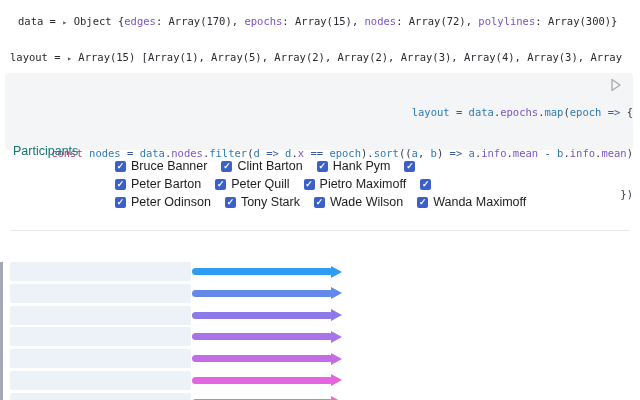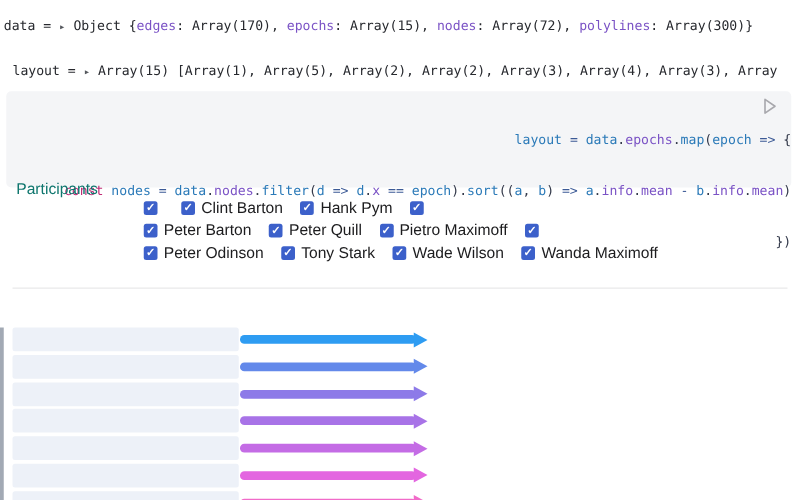--- a/index.html
+++ b/index.html
@@ -1,19 +1,19 @@
 <!DOCTYPE html>
 <html><head>
 <meta charset="utf-8">
 <style>
   html,body{margin:0;padding:0;width:640px;height:400px;overflow:hidden;background:#fff;
     font-family:"Liberation Sans",sans-serif;}
   .mono{font-family:"DejaVu Sans Mono",monospace;font-size:10.5px;white-space:pre;color:#27292e;}
   .abs{position:absolute;}
-  #inspector-line-1{left:3px;top:15px;}
+  #inspector-line-1{left:18px;top:15px;}
   #inspector-line-2{left:10px;top:51px;}
   #code-cell{left:5px;top:73px;width:628px;height:77px;background:#f4f5f7;border-radius:4px;
     box-sizing:border-box;padding:7px 0 0 12px;text-align:right;}
   .code-line{line-height:17px;height:17px;}
   #run-btn{position:absolute;top:5px;right:10px;width:14px;height:16px;cursor:pointer;background:none;border:none;padding:0;}
   .tok-kw{color:#c02d76;margin-top:48px;}
   .tok-v{color:#2b7ab8;}
   .tok-fn{color:#2b7ab8;}
   .tok-pr{color:#7a52c5;}
   .tok-key{color:#7a52c5;}
@@ -58,20 +58,21 @@
     </span>
   </button>
 </div>
 
 <div class="abs" id="participants-label">Participants</div>
 
 <div class="abs" id="participants-grid">
     <div class="crow">
       <label class="citem">
         <span class="cbox" style="background: rgb(60, 96, 202);">✓</span>
+        <span class="clabel">Bruce Banner</span>
       </label>
       <label class="citem">
         <span class="cbox" style="background: rgb(60, 96, 202);">✓</span>
         <span class="clabel">Clint Barton</span>
       </label>
       <label class="citem">
         <span class="cbox" style="background: rgb(60, 96, 202);">✓</span>
         <span class="clabel">Hank Pym</span>
       </label>
       <label class="citem">

